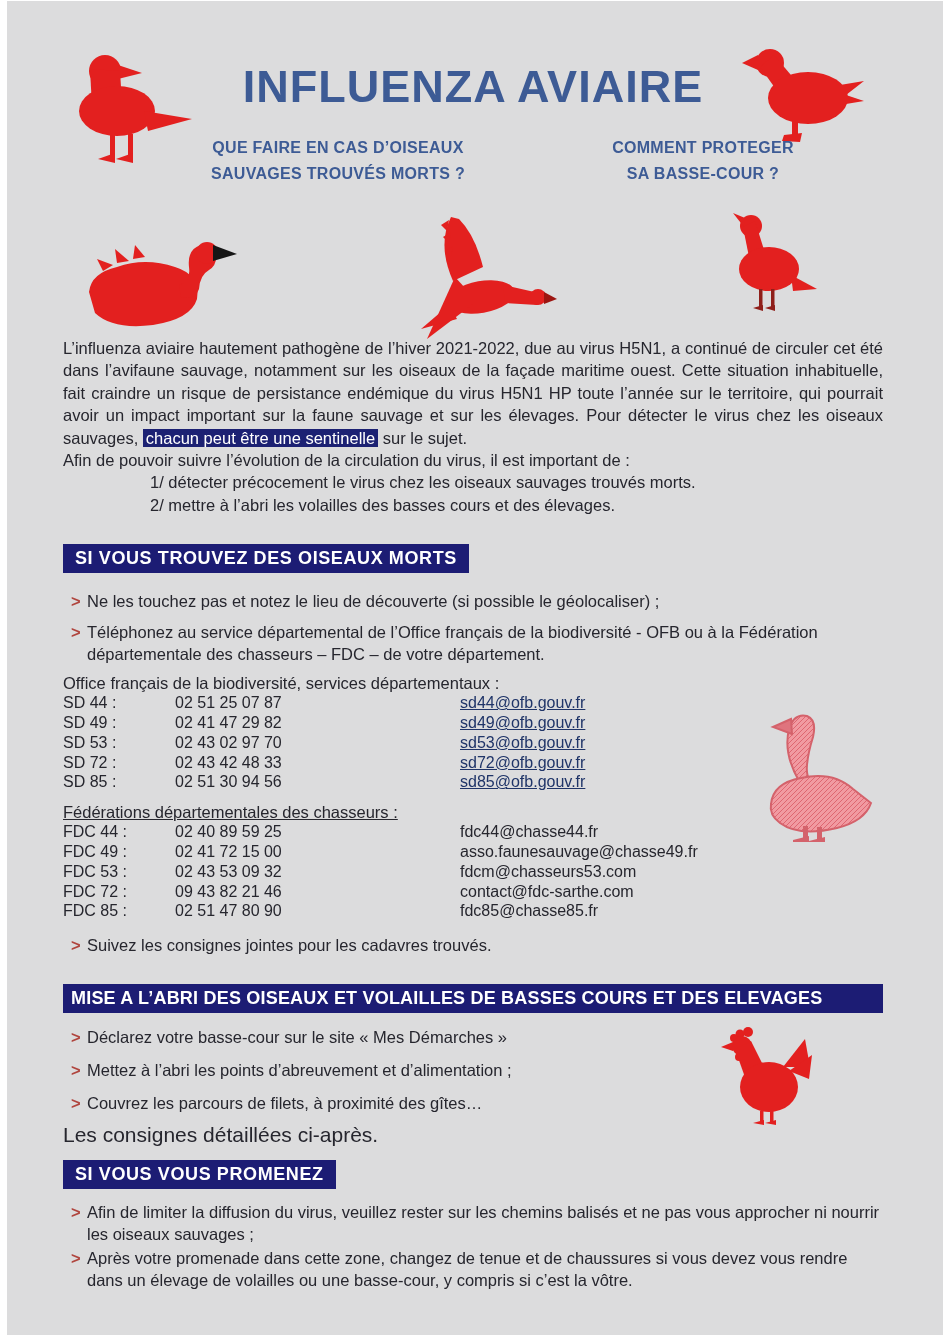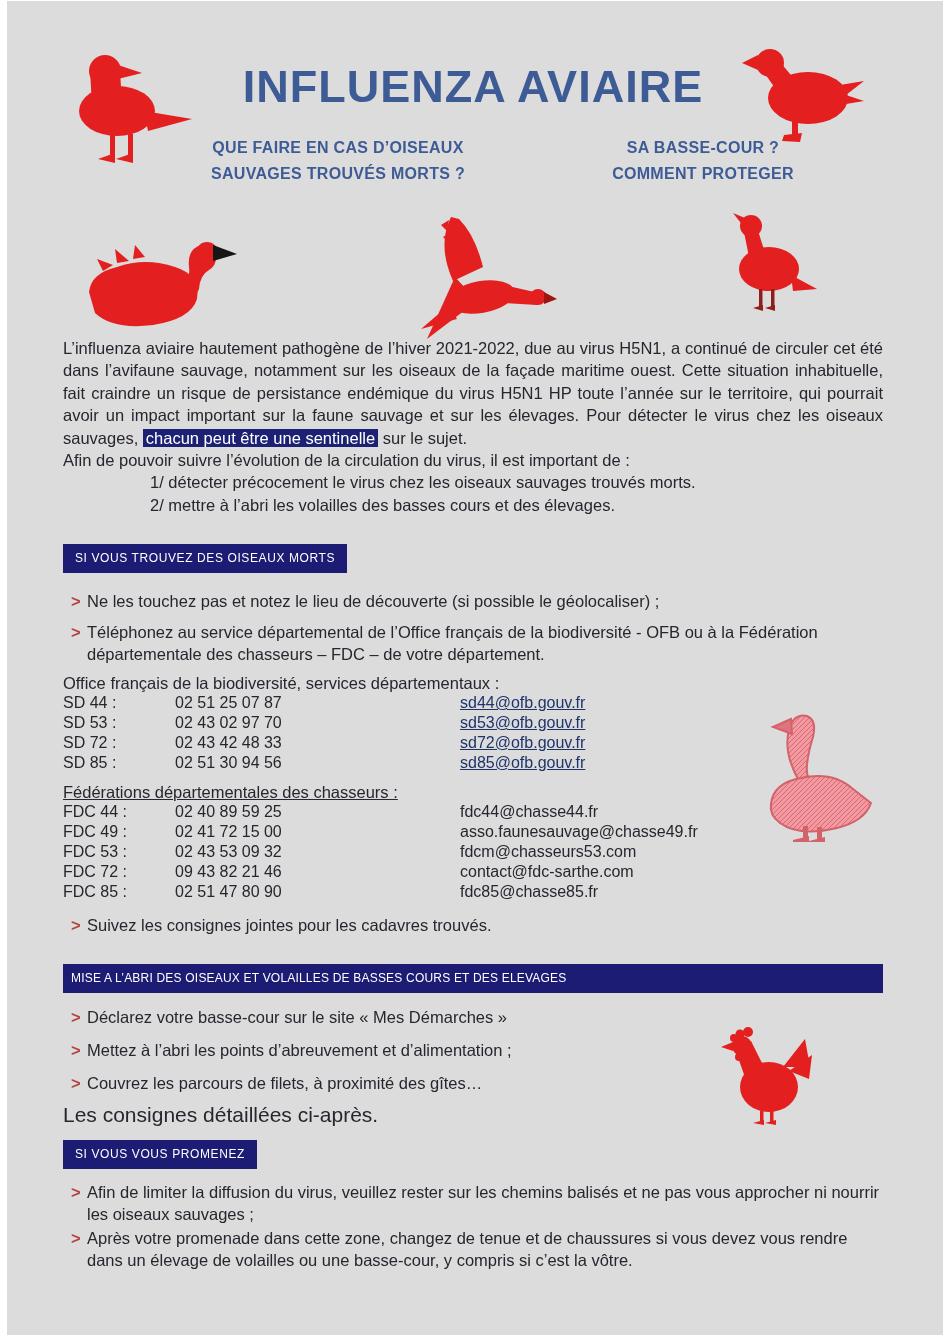--- a/index.html
+++ b/index.html
@@ -23,22 +23,22 @@
   .sub-left{width:460px;box-sizing:border-box;padding-left:90px;text-align:center;}
   .sub-right{flex:1;text-align:center;}
   .birds-spacer{height:150px;}
   
   .intro{margin:0;font-size:16.5px;line-height:22.4px;color:#26262e;text-align:justify;}
   .hl{background:#1c2173;color:#ffffff;padding:0 3px;}
   .line{margin:0;font-size:16.5px;line-height:22.4px;color:#26262e;}
   .indent{margin:0 0 0 87px;font-size:16.5px;line-height:22.4px;color:#26262e;}
   
   .sec-header{
-    display:inline-block;background:#1c1c74;color:#ffffff;font-weight:normal;
-    font-size:12px;line-height:20px;letter-spacing:0.6px;padding:4px 12px 5px;
+    display:inline-block;background:#1c1c74;color:#ffffff;font-weight:bold;
+    font-size:18px;line-height:20px;letter-spacing:0.6px;padding:4px 12px 5px;
   }
   .sec-header.wide{display:block;letter-spacing:0.2px;padding:4px 8px 5px;white-space:nowrap;}
   .mt-h1{margin-top:28px;}
   .mt-h2{margin-top:28px;}
   .mt-h3{margin-top:14px;}
   
   .bullet{display:flex;margin:0 0 0 8px;font-size:16.5px;line-height:22px;color:#26262e;}
   .bm{width:16px;flex:0 0 16px;font-weight:bold;color:#b0453e;transform:scaleY(1.05);}
   .bullet .txt{flex:1;}
   
@@ -181,22 +181,22 @@
 
   <div class="content">
     <h1 class="title">INFLUENZA AVIAIRE</h1>
 
     <div class="subtitles">
       <div class="sub sub-left">
         <div>QUE FAIRE EN CAS D’OISEAUX</div>
         <div>SAUVAGES TROUVÉS MORTS ?</div>
       </div>
       <div class="sub sub-right">
+        <div>COMMENT PROTEGER</div>
         <div>SA BASSE-COUR ?</div>
-        <div>COMMENT PROTEGER</div>
       </div>
     </div>
 
     <div class="birds-spacer"></div>
 
     <p class="intro"><span>L’influenza aviaire hautement pathogène de l’hiver 2021-2022, due au virus H5N1, a continué de circuler cet été dans l’avifaune sauvage, notamment sur les oiseaux de la façade maritime ouest. Cette situation inhabituelle, fait craindre un risque de persistance endémique du virus H5N1 HP toute l’année sur le territoire, qui pourrait avoir un impact important sur la faune sauvage et sur les élevages. Pour détecter le virus chez les oiseaux sauvages, </span><span class="hl">chacun peut être une sentinelle</span><span> sur le sujet.</span></p>
     <p class="line">Afin de pouvoir suivre l’évolution de la circulation du virus, il est important de :</p>
     <p class="indent">1/ détecter précocement le virus chez les oiseaux sauvages trouvés morts.</p>
     <p class="indent">2/ mettre à l’abri les volailles des basses cours et des élevages.</p>
 
@@ -211,20 +211,25 @@
       <span class="txt">Téléphonez au service départemental de l’Office français de la biodiversité - OFB ou à la Fédération départementale des chasseurs – FDC – de votre département.</span>
     </div>
 
     <p class="contact-title" style="margin-top:8px;">Office français de la biodiversité, services départementaux :</p>
     <div class="contact-row">
       <span>SD 44 :</span>
       <span>02 51 25 07 87</span>
       <a href="#">sd44@ofb.gouv.fr</a>
     </div>
     <div class="contact-row">
+      <span>SD 49 :</span>
+      <span>02 41 47 29 82</span>
+      <a href="#">sd49@ofb.gouv.fr</a>
+    </div>
+    <div class="contact-row">
       <span>SD 53 :</span>
       <span>02 43 02 97 70</span>
       <a href="#">sd53@ofb.gouv.fr</a>
     </div>
     <div class="contact-row">
       <span>SD 72 :</span>
       <span>02 43 42 48 33</span>
       <a href="#">sd72@ofb.gouv.fr</a>
     </div>
     <div class="contact-row">

